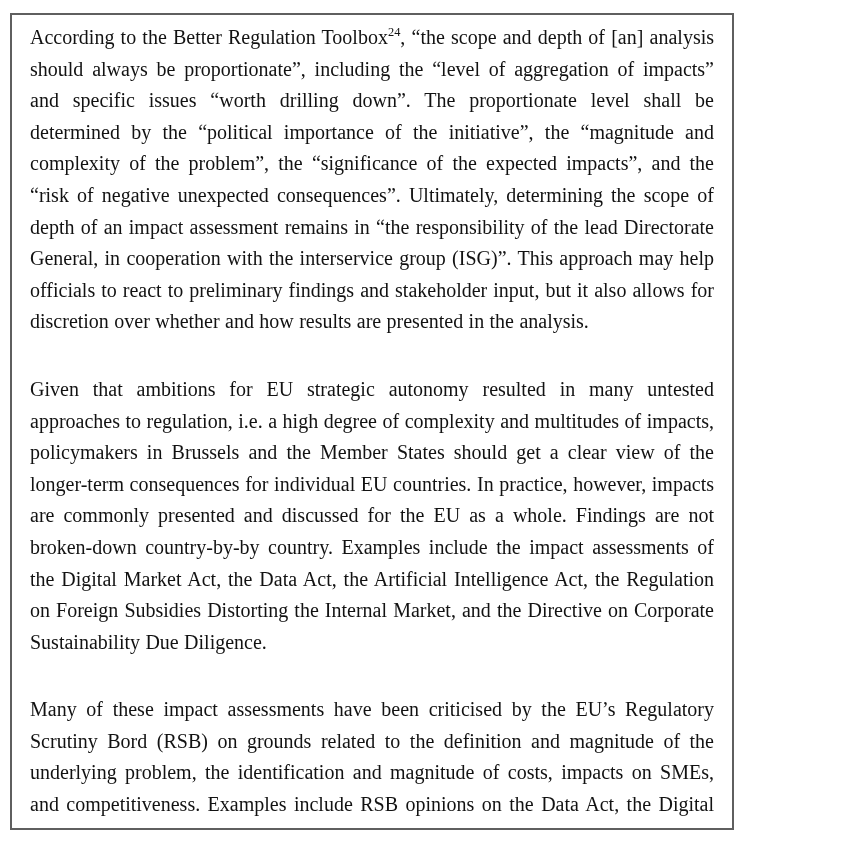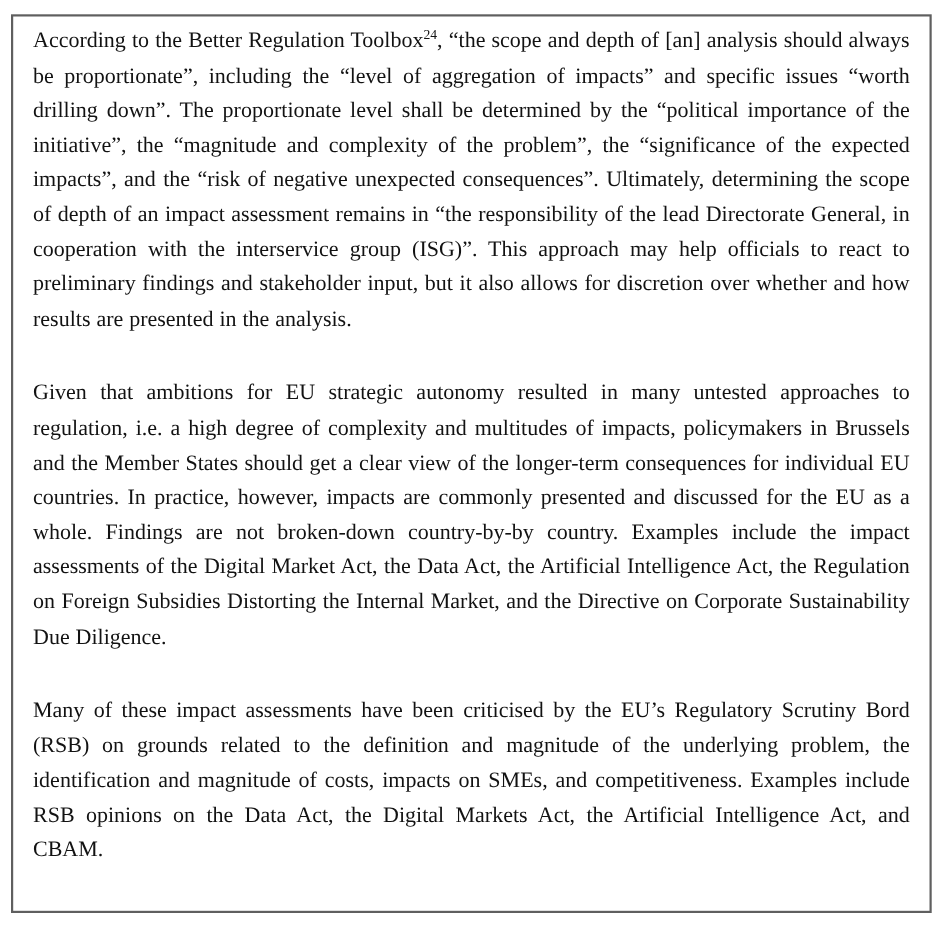--- a/index.html
+++ b/index.html
@@ -17,21 +17,21 @@
   }
   .page {
     position: relative;
     width: 850px;
     height: 844px;
   }
   .text-box {
     position: absolute;
     left: 10px;
     top: 13px;
-    width: 837px;
+    width: 724px;
     height: 817px;
     border: 2px solid var(--border-color, #5f5f5f);
     padding: 7px 18px 6px 18px;
     background: var(--background-color, #ffffff);
     overflow: hidden;
   }
   .para {
     font-size: 20px;
     line-height: 31.6px;
     color: var(--text-color, #121212);

